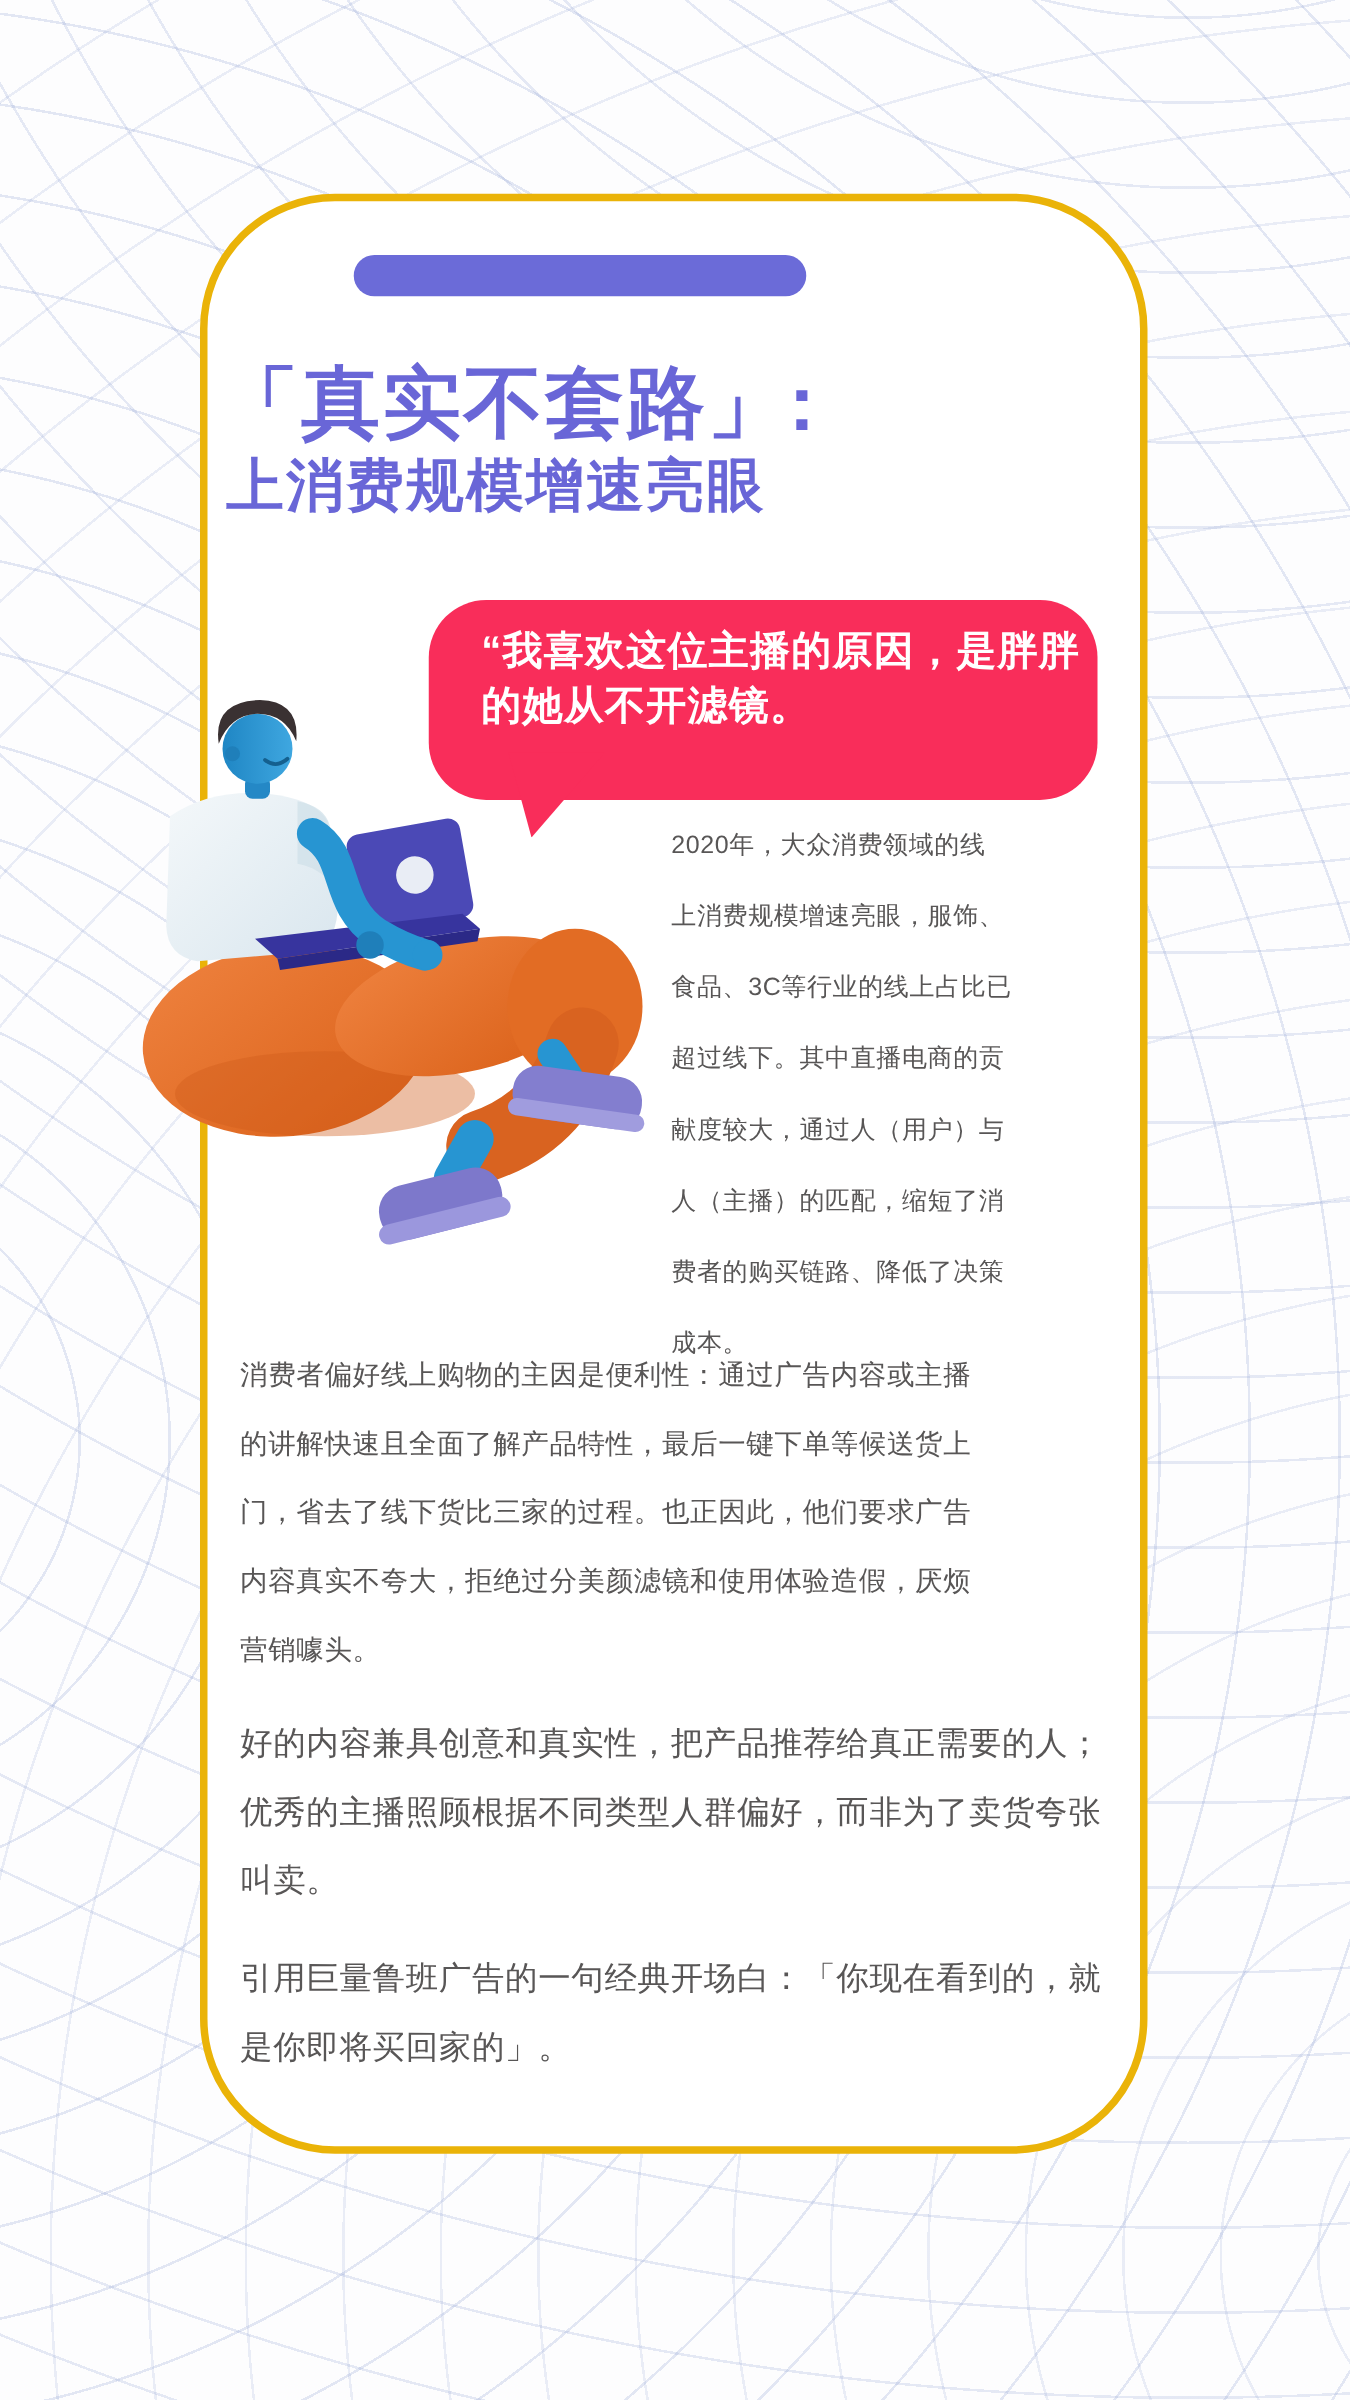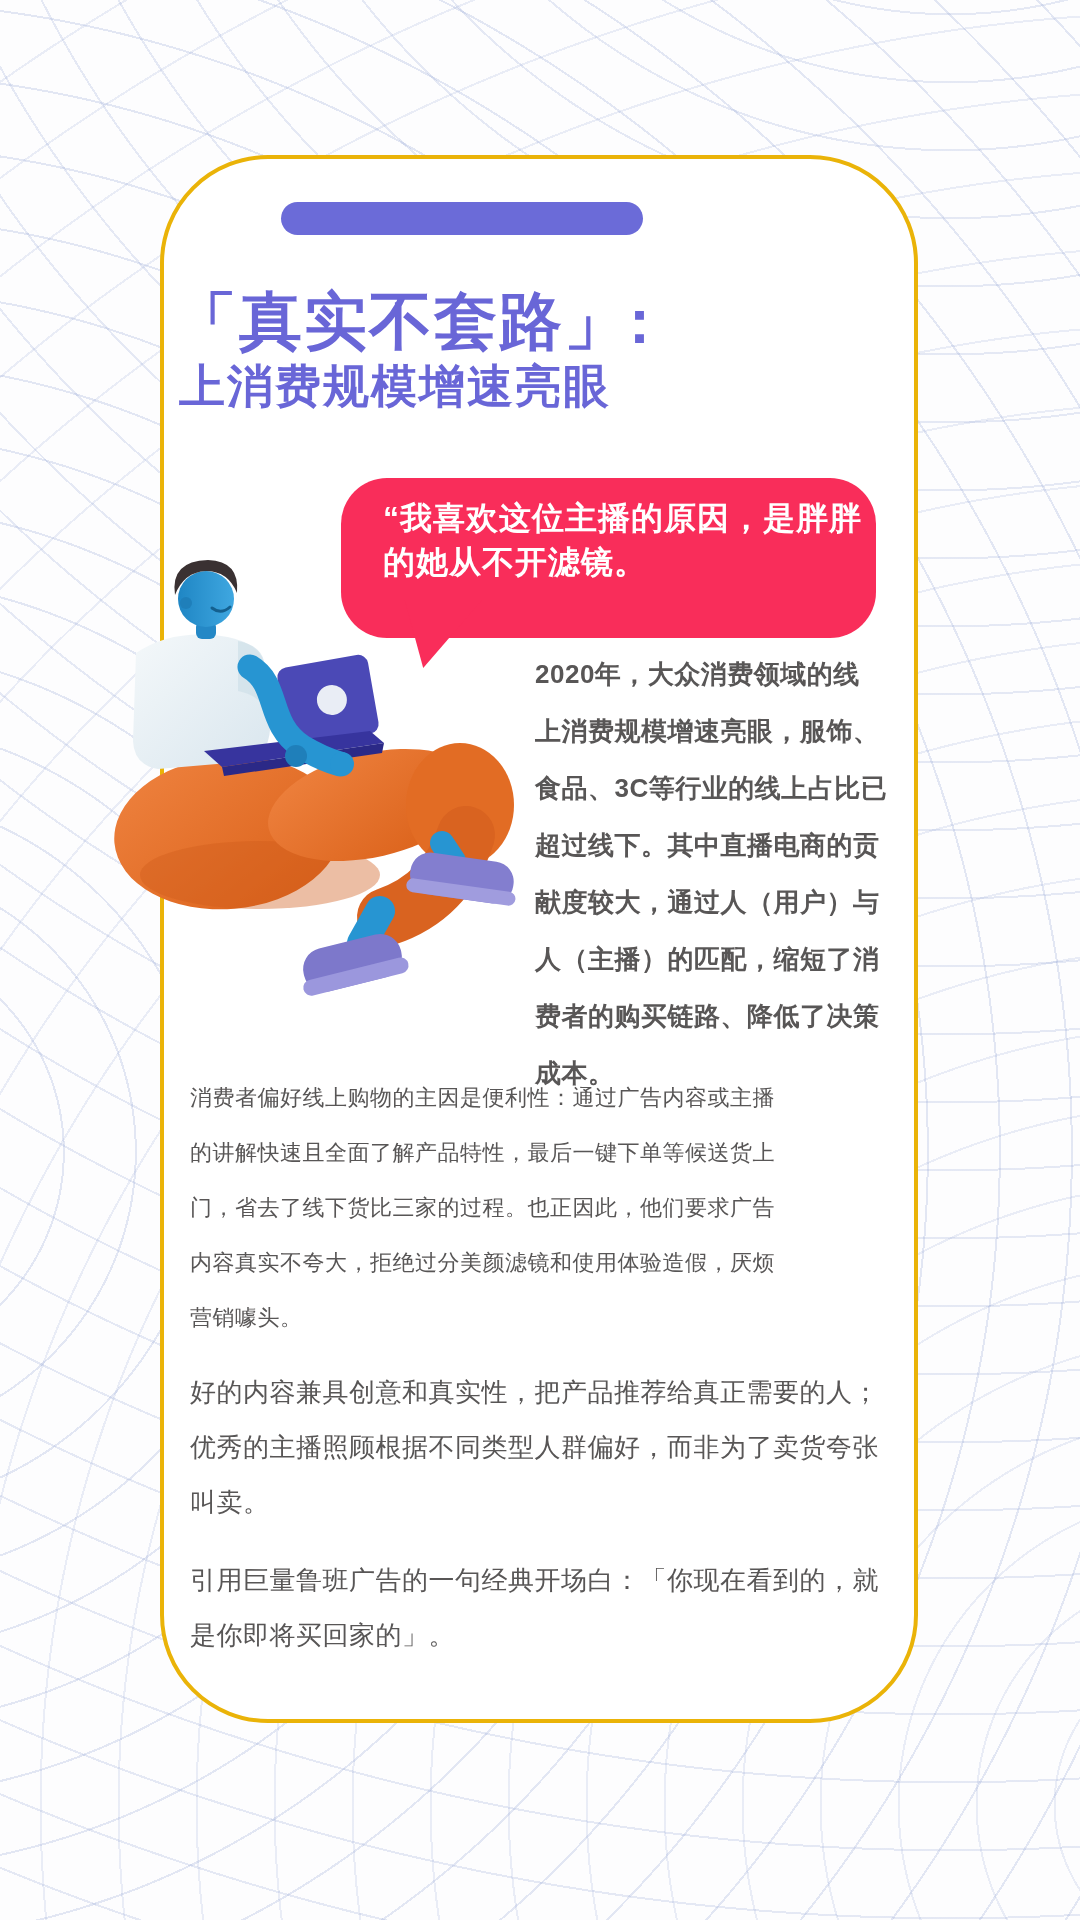--- a/index.html
+++ b/index.html
@@ -9,21 +9,21 @@
   }
   .rings{
     position:absolute;inset:0;z-index:0;
     background-image:
       repeating-radial-gradient(circle at -14% 60%, rgba(130,150,205,0) 0 70px, rgba(130,150,205,.22) 70px 72px),
       repeating-radial-gradient(circle at 88% -24%, rgba(130,150,205,0) 0 66px, rgba(130,150,205,.20) 66px 68px),
       repeating-radial-gradient(circle at 112% 94%, rgba(130,150,205,0) 0 76px, rgba(130,150,205,.16) 76px 78px);
   }
   .card{
     position:absolute;left:160px;top:155px;width:758px;height:1568px;box-sizing:border-box;
-    background:#ffffff;border:4px solid #eab308;border-radius:108px;z-index:1;
+    background:#ffffff;border:6px solid #eab308;border-radius:108px;z-index:1;
   }
   .pill{
     position:absolute;left:117px;top:43px;width:362px;height:33px;border-radius:17px;
     background:#6b6bd8;
   }
   .title{
     position:absolute;left:10px;top:129px;margin:0;
     font-size:63px;line-height:1.05;font-weight:800;letter-spacing:2px;color:#6966d7;white-space:pre;
   }
   .subtitle{
@@ -38,21 +38,21 @@
     position:absolute;left:57px;top:122px;width:84px;height:68px;background:#f92d5a;
     clip-path:polygon(8% 0, 100% 0, 30% 100%);
   }
   .bubble-text{
     position:absolute;left:42px;top:18px;margin:0;
     font-size:32px;line-height:44px;font-weight:700;letter-spacing:1px;color:#ffffff;white-space:pre;
   }
   .para{
     position:absolute;margin:0;color:#585656;white-space:pre;font-weight:400;
   }
-  .para-intro{left:371px;top:487px;font-size:26px;line-height:57px;letter-spacing:0.5px;font-weight:bold;}
+  .para-intro{left:371px;top:487px;font-size:20px;line-height:57px;letter-spacing:0.5px;}
   .para-1{left:26px;top:911px;font-size:22px;line-height:55px;letter-spacing:0.5px;}
   .para-2{left:26px;top:1206px;font-size:26px;line-height:55px;letter-spacing:0.5px;}
   .para-3{left:26px;top:1394px;font-size:26px;line-height:55px;letter-spacing:0.5px;}
   .illu{
     position:absolute;left:110px;top:545px;width:420px;height:460px;z-index:3;
   }
 </style>
 </head>
 <body>
 

